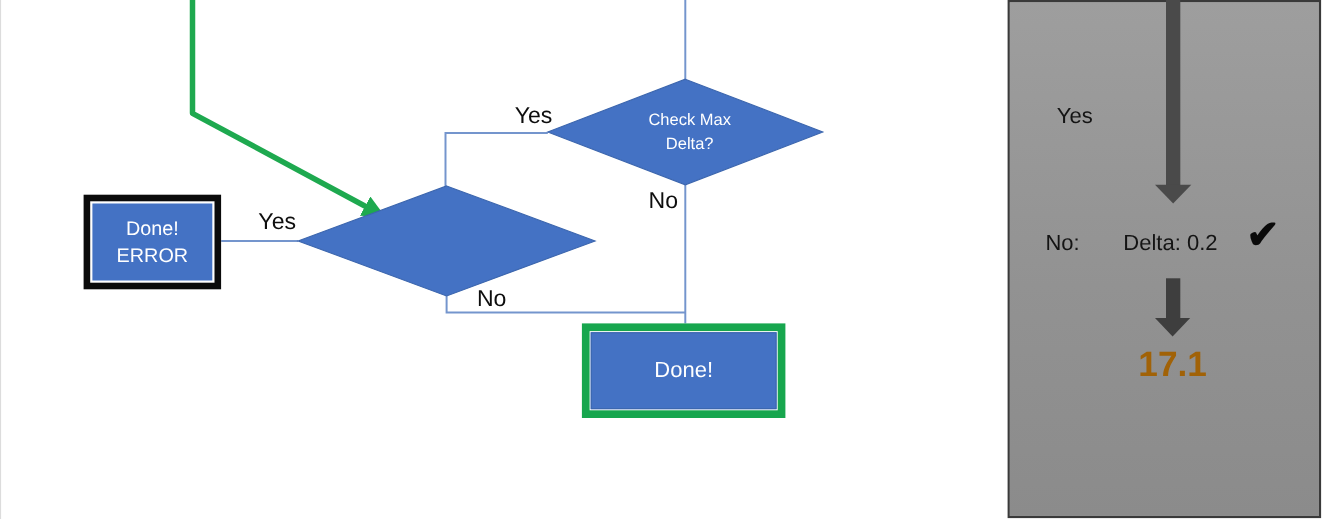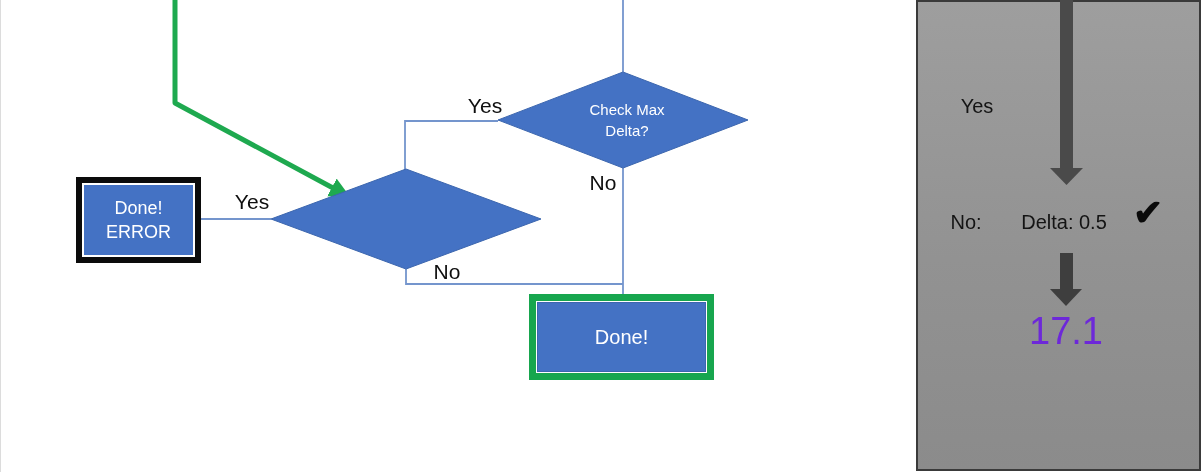--- a/index.html
+++ b/index.html
@@ -15,21 +15,21 @@
     border:2px solid #3a3a3a;box-sizing:content-box;z-index:1;
   }
   
   svg.shapes{position:absolute;left:0;top:0;z-index:2;pointer-events:none;}
   
   .lbl{position:absolute;transform:translate(-50%,-50%);white-space:nowrap;z-index:3;}
   .edge-label{font-size:21px;color:#0e0e0e;}
   .diamond-label{font-size:15px;color:#ffffff;text-align:center;line-height:1.4;}
   .panel-text{font-size:20px;color:#141414;}
   .check-glyph{font-size:36px;font-weight:bold;color:#0a0a0a;}
-  .result-value{font-size:38px;font-weight:normal;color:#6d28d9;}
+  .result-value{font-size:32px;font-weight:bold;color:#a16207;}
   
   .done-error-box{
     position:absolute;left:75px;top:177px;width:125px;height:86px;
     border:6px solid #0b0b0b;background:#ffffff;box-sizing:border-box;
     padding:2px;z-index:3;
   }
   .done-error-box .fill{
     width:100%;height:100%;background:#4472C4;
     display:flex;flex-direction:column;align-items:center;justify-content:center;
     color:#fff;font-size:18px;line-height:1.35;
@@ -102,17 +102,17 @@
   </div>
 
   <div class="done-box">
     <div class="fill">
       <span>Done!</span>
     </div>
   </div>
 
   <div class="lbl panel-text" style="left:976px;top:106px;">Yes</div>
   <div class="lbl panel-text" style="left:965px;top:222px;">No:</div>
-  <div class="lbl panel-text" style="left:1063px;top:222px;">Delta: 0.5</div>
+  <div class="lbl panel-text" style="left:1063px;top:222px;">Delta: 0.2</div>
   <div class="lbl check-glyph" style="left:1147px;top:213px;">✔</div>
   <div class="lbl result-value" style="left:1065px;top:331px;">17.1</div>
 
 </div>
 
 </body></html>

